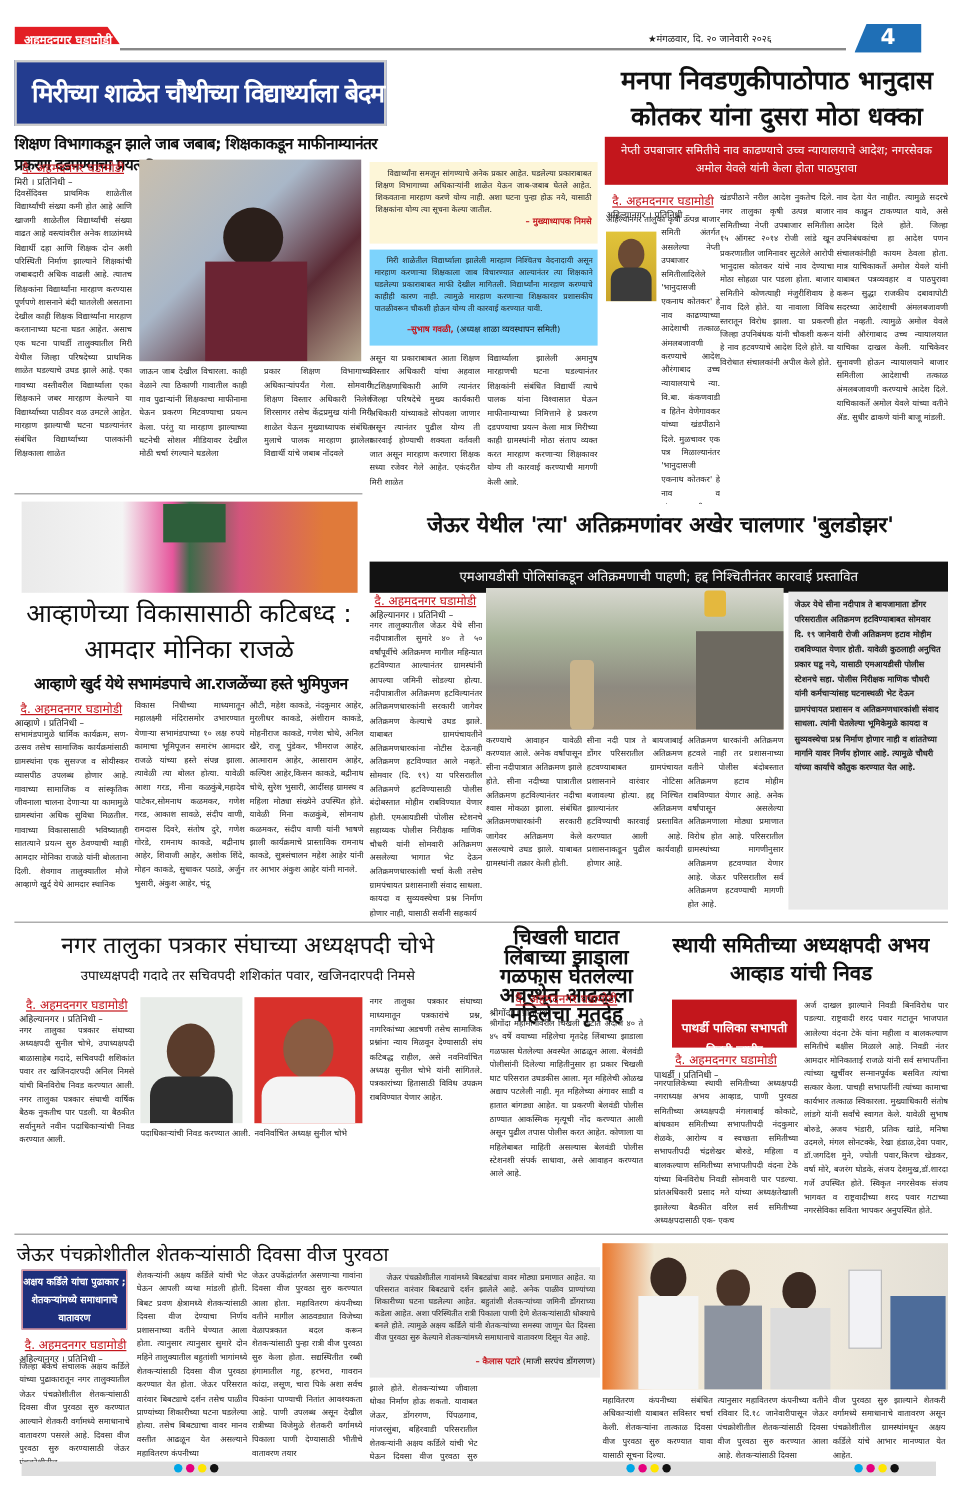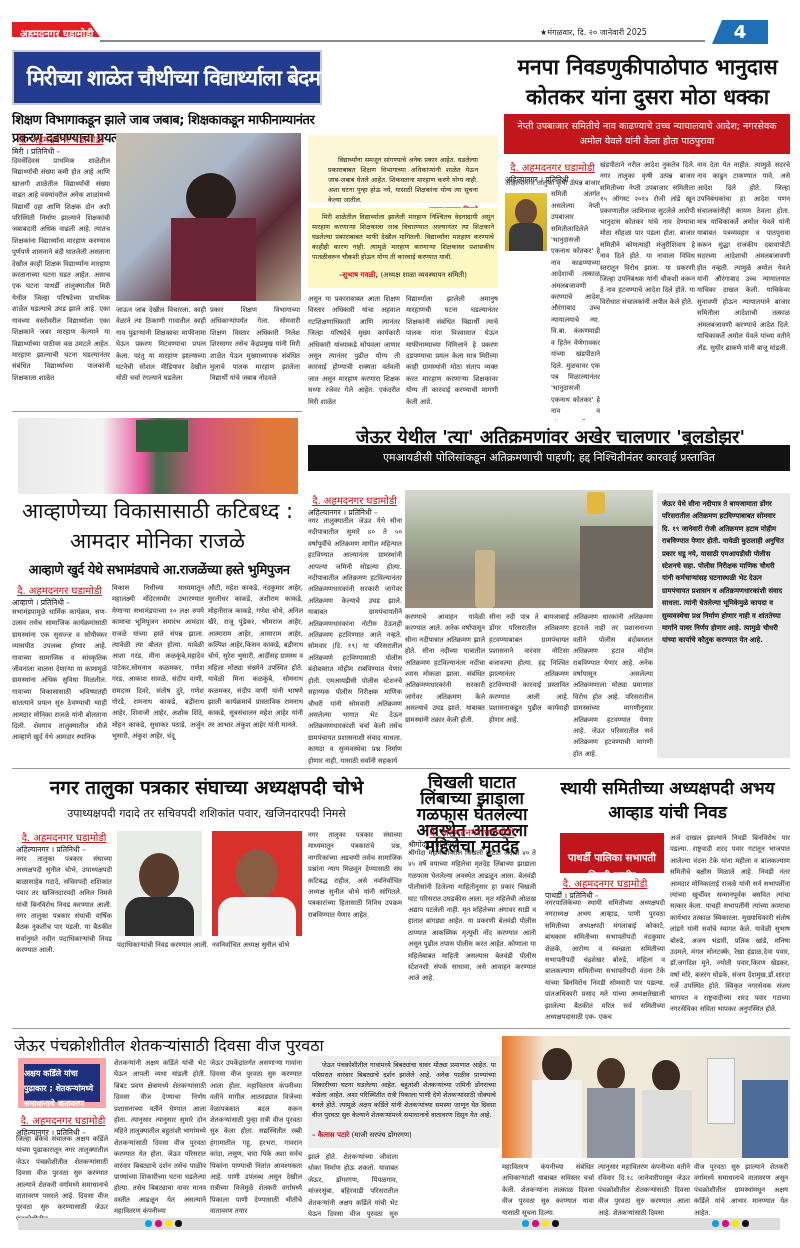--- a/index.html
+++ b/index.html
@@ -12,57 +12,57 @@
 .pageno{left:712px;top:20px;width:56px;height:24px;background:#1f6fb6;color:#fff;font-weight:bold;font-size:18px;text-align:center;line-height:24px;clip-path:polygon(18% 0,100% 0,100% 100%,0 100%)}
 .bluebanner{left:12px;top:50px;width:310px;height:55px;background:#233c8f;border:2px solid #ccc}
 .bluebanner span{color:#fff;font-size:24px;font-weight:bold;display:block;text-align:right;line-height:53px;letter-spacing:-1px}
 .redbar{left:330px;top:110px;width:180px;height:46px;background:#c3161c;color:#fff;font-size:10px;text-align:center;padding-top:5px;line-height:17px}
 .subhead{left:12px;top:110px;width:315px;font-size:14px;font-weight:bold;letter-spacing:-.5px}
 .byline{color:#c3161c;font-size:10px;font-weight:normal;text-decoration:underline}
 .loc{font-size:7.5px}
 .col{font-size:6.8px;line-height:11.4px;text-align:justify;color:#222}
 .photo{background:#8a8270;overflow:hidden}
 .box-yellow{background:#fdf6d8}
-.box-blue{background:#fef9c3}
+.box-blue{background:#7dd3fc}
 .box-grey{background:#e9e9e9}
 .rule{height:1px;background:#999}
 .hdl{font-weight:bold;text-align:center}
 .blackbar{background:#121212;color:#fff;text-align:center}
 .redbox{background:#c3161c;color:#fff;text-align:center;font-weight:bold}
-.navybox{background:#1e2f7c;color:#fff;text-align:left;font-weight:bold;border:6px solid #fca5a5}
+.navybox{background:#1e2f7c;color:#fff;text-align:center;font-weight:bold;border:1px solid #fca5a5}
 .reg{display:flex;gap:3px}
 .reg i{display:inline-block;width:7px;height:7px;border-radius:50%}
 .greybar{background:#ddd;height:12px}
 </style>
 </head>
 <body>
 
 <div class="abs masthead">
     <span>अहमदनगर घडामोडी</span>
   </div>
 <div class="abs mastline"></div>
-<div class="abs datestr">★मंगळवार, दि. २० जानेवारी 2025</div>
+<div class="abs datestr">★मंगळवार, दि. २० जानेवारी २०२६</div>
 <div class="abs pageno">4</div>
 
 <div class="abs bluebanner" style="width:310px">
     <span style="font-size:21px">मिरीच्या शाळेत चौथीच्या विद्यार्थ्याला बेदम मारहाण</span>
   </div>
 <div class="abs subhead" style="font-size:13px;top:110px">शिक्षण विभागाकडून झाले जाब जबाब; शिक्षकाकडून माफीनाम्यानंतर प्रकरण दडपण्याचा प्रयत्न?</div>
 <div class="abs" style="left:12px;top:132px;width:98px">
   <div class="byline" style="text-align:center">दै. अहमदनगर घडामोडी</div>
   <div class="loc">मिरी । प्रतिनिधी –</div>
 </div>
 <div class="abs col" style="left:12px;top:156px;width:98px;height:232px;overflow:hidden">दिवसेंदिवस प्राथमिक शाळेतील विद्यार्थ्यांची संख्या कमी होत आहे आणि खाजगी शाळेतील विद्यार्थ्यांची संख्या वाढत आहे वस्त्यांवरील अनेक शाळांमध्ये विद्यार्थी दहा आणि शिक्षक दोन अशी परिस्थिती निर्माण झाल्याने शिक्षकांची जबाबदारी अधिक वाढली आहे. त्यातच शिक्षकांना विद्यार्थ्यांना मारहाण करण्यास पूर्णपणे शासनाने बंदी घातलेली असताना देखील काही शिक्षक विद्यार्थ्यांना मारहाण करतानाच्या घटना घडत आहेत. असाच एक घटना पाथर्डी तालुक्यातील मिरी येथील जिल्हा परिषदेच्या प्राथमिक शाळेत घडल्याचे उघड झाले आहे. एका गावच्या वस्तीवरील विद्यार्थ्याला एका शिक्षकाने जबर मारहाण केल्याने या विद्यार्थ्याच्या पाठीवर वळ उमटले आहेत. मारहाण झाल्याची घटना घडल्यानंतर संबंधित विद्यार्थ्याच्या पालकांनी शिक्षकाला शाळेत</div>
 <div class="abs photo" style="left:116px;top:133px;width:185px;height:168px;background:linear-gradient(135deg,#c9bfae 0%,#a9b7c8 40%,#5a2a34 70%,#b5a68e 100%)">
   <div style="position:absolute;left:70px;top:40px;width:50px;height:50px;border-radius:50%;background:#2b1f1b"></div>
   <div style="position:absolute;left:55px;top:85px;width:85px;height:83px;background:#6b2433"></div>
 </div>
 <div class="abs col" style="left:116px;top:305px;width:90px;height:84px;overflow:hidden">जाऊन जाब देखील विचारला. काही वेळाने त्या ठिकाणी गावातील काही गाव पुढाऱ्यांनी शिक्षकाचा माफीनामा घेऊन प्रकरण मिटवण्याचा प्रयत्न केला. परंतु या मारहाण झाल्याच्या घटनेची सोशल मीडियावर देखील मोठी चर्चा रंगल्याने घडलेला</div>
-<div class="abs col" style="left:210px;top:305px;width:90px;height:84px;overflow:hidden">प्रकार शिक्षण विभागाच्या अधिकाऱ्यांपर्यंत गेला. सोमवारी शिक्षण विस्तार अधिकारी निलेश शिरसागर तसेच केंद्रप्रमुख यांनी मिरी शाळेत येऊन मुख्याध्यापक संबंधित मुलाचे पालक मारहाण झालेला विद्यार्थी यांचे जबाब नोंदवले</div>
-<div class="abs box-yellow" style="left:308px;top:135px;width:190px;height:68px;padding:20px">
+<div class="abs col" style="left:220px;top:305px;width:90px;height:84px;overflow:hidden">प्रकार शिक्षण विभागाच्या अधिकाऱ्यांपर्यंत गेला. सोमवारी शिक्षण विस्तार अधिकारी निलेश शिरसागर तसेच केंद्रप्रमुख यांनी मिरी शाळेत येऊन मुख्याध्यापक संबंधित मुलाचे पालक मारहाण झालेला विद्यार्थी यांचे जबाब नोंदवले</div>
+<div class="abs box-yellow" style="left:308px;top:135px;width:190px;height:68px;padding:5px">
   <div class="col" style="font-size:6.5px;line-height:10px;text-indent:10px">विद्यार्थ्यांना समजून सांगण्याचे अनेक प्रकार आहेत. घडलेल्या प्रकाराबाबत शिक्षण विभागाच्या अधिकाऱ्यांनी शाळेत येऊन जाब-जबाब घेतले आहेत. शिकवताना मारहाण करणे योग्य नाही. अशा घटना पुन्हा होऊ नये, यासाठी शिक्षकांना योग्य त्या सूचना केल्या जातील.</div>
   <div style="color:#c3161c;font-size:7px;font-weight:bold;text-align:right">– मुख्याध्यापक निमसे</div>
 </div>
 <div class="abs box-blue" style="left:308px;top:208px;width:190px;height:80px;padding:4px">
   <div class="col" style="font-size:6.5px;line-height:10px;text-indent:10px;height:58px;overflow:hidden">मिरी शाळेतील विद्यार्थ्याला झालेली मारहाण निश्चितच वेदनादायी असून मारहाण करणाऱ्या शिक्षकाला जाब विचारण्यात आल्यानंतर त्या शिक्षकाने घडलेल्या प्रकाराबाबत माफी देखील मागितली. विद्यार्थ्यांना मारहाण करण्याचे काहीही कारण नाही. त्यामुळे मारहाण करणाऱ्या शिक्षकावर प्रशासकीय पातळीवरून चौकशी होऊन योग्य ती कारवाई करण्यात यावी.</div>
   <div style="font-size:7px;text-align:center"><span style="color:#c3161c;font-weight:bold">–सुभाष गवळी,</span> <span>(अध्यक्ष शाळा व्यवस्थापन समिती)</span></div>
 </div>
 <div class="abs col" style="left:308px;top:294px;width:92px;height:110px;overflow:hidden">असून या प्रकाराबाबत आता शिक्षण विस्तार अधिकारी यांचा अहवाल गटशिक्षणाधिकारी आणि त्यानंतर जिल्हा परिषदेचे मुख्य कार्यकारी अधिकारी यांच्याकडे सोपवला जाणार असून त्यानंतर पुढील योग्य ती कारवाई होण्याची शक्यता वर्तवली जात असून मारहाण करणारा शिक्षक सध्या रजेवर गेले आहेत. एकंदरीत मिरी शाळेत</div>
 <div class="abs col" style="left:406px;top:294px;width:92px;height:110px;overflow:hidden">विद्यार्थ्याला झालेली अमानुष मारहाणची घटना घडल्यानंतर शिक्षकांनी संबंधित विद्यार्थी त्याचे पालक यांना विश्वासात घेऊन माफीनाम्याच्या निमित्ताने हे प्रकरण दडपण्याचा प्रयत्न केला मात्र मिरीच्या काही ग्रामस्थांनी मोठा संताप व्यक्त करत मारहाण करणाऱ्या शिक्षकावर योग्य ती कारवाई करण्याची मागणी केली आहे.</div>
 
@@ -90,41 +90,41 @@
 <div class="abs hdl" style="left:14px;top:560px;width:290px;font-size:13px;letter-spacing:-.5px">आव्हाणे खुर्द येथे सभामंडपाचे आ.राजळेंच्या हस्ते भुमिपुजन</div>
 <div class="abs" style="left:12px;top:583px;width:95px">
   <div class="byline" style="text-align:center">दै. अहमदनगर घडामोडी</div>
   <div class="loc">आव्हाणे । प्रतिनिधी –</div>
 </div>
 <div class="abs col" style="left:12px;top:607px;width:95px;height:158px;overflow:hidden">सभामंडपामुळे धार्मिक कार्यक्रम, सण-उत्सव तसेच सामाजिक कार्यक्रमांसाठी ग्रामस्थांना एक सुसज्ज व सोयीस्कर व्यासपीठ उपलब्ध होणार आहे. गावाच्या सामाजिक व सांस्कृतिक जीवनाला चालना देणाऱ्या या कामामुळे ग्रामस्थांना अधिक सुविधा मिळतील. गावाच्या विकासासाठी भविष्यातही सातत्याने प्रयत्न सुरु ठेवण्याची ग्वाही आमदार मोनिका राजळे यांनी बोलताना दिली. शेवगाव तालुक्यातील मौजे आव्हाणे खुर्द येथे आमदार स्थानिक</div>
 <div class="abs col" style="left:112px;top:583px;width:92px;height:182px;overflow:hidden">विकास निधीच्या माध्यमातून महालक्ष्मी मंदिरासमोर उभारण्यात येणाऱ्या सभामंडपाच्या १० लक्ष रुपये कामाचा भूमिपूजन समारंभ आमदार राजळे यांच्या हस्ते संपन्न झाला. त्यावेळी त्या बोलत होत्या. यावेळी आशा गरड, मीना कळकुंबे,महादेव पाटेकर,सोमनाथ कळमकर, गणेश गरड, आकाश सावळे, संदीप वाणी, रामदास दिवरे, संतोष दुरे, गणेश गोरडे, रामनाथ काकडे, बद्रीनाथ आहेर, शिवाजी आहेर, अशोक शिंदे, मोहन काकडे, सुधाकर पठाडे, अर्जुन भुसारी, अंकुश आहेर, चंदू</div>
 <div class="abs col" style="left:208px;top:583px;width:95px;height:182px;overflow:hidden">औटी, महेश काकडे, नंदकुमार आहेर, मुरलीधर काकडे, अंशीराम काकडे, मोहनीराज काकडे, गणेश चोथे, अनिल खैरे, राजू पुंडेकर, भीमराज आहेर, आत्माराम आहेर, आसाराम आहेर, कल्पिश आहेर,किसन काकडे, बद्रीनाथ चोथे, सुरेश भुसारी, आदींसह ग्रामस्थ व महिला मोठ्या संख्येने उपस्थित होते. यावेळी मिना कळकुंबे, सोमनाथ कळमकर, संदीप वाणी यांनी भाषणे झाली कार्यक्रमाचे प्रास्ताविक रामनाथ काकडे, सुत्रसंचालन महेश आहेर यांनी तर आभार अंकुश आहेर यांनी मानले.</div>
 
 <div class="abs hdl" style="left:308px;top:424px;width:485px;font-size:18px">जेऊर येथील 'त्या' अतिक्रमणांवर अखेर चालणार 'बुलडोझर'</div>
-<div class="abs blackbar" style="left:308px;top:445px;width:482px;height:26px;font-size:11px;line-height:26px">एमआयडीसी पोलिसांकडून अतिक्रमणाची पाहणी; हद्द निश्चितीनंतर कारवाई प्रस्तावित</div>
+<div class="abs blackbar" style="left:308px;top:468px;width:482px;height:26px;font-size:11px;line-height:26px">एमआयडीसी पोलिसांकडून अतिक्रमणाची पाहणी; हद्द निश्चितीनंतर कारवाई प्रस्तावित</div>
 <div class="abs" style="left:308px;top:493px;width:93px">
   <div class="byline" style="text-align:center">दै. अहमदनगर घडामोडी</div>
   <div class="loc">अहिल्यानगर । प्रतिनिधी –</div>
 </div>
 <div class="abs col" style="left:308px;top:516px;width:94px;height:250px;overflow:hidden">नगर तालुक्यातील जेऊर येथे सीना नदीपात्रातील सुमारे ४० ते ५० वर्षांपूर्वीचे अतिक्रमण मागील महिन्यात हटविण्यात आल्यानंतर ग्रामस्थांनी आपल्या जमिनी सोडल्या होत्या. नदीपात्रातील अतिक्रमण हटविल्यानंतर अतिक्रमणधारकांनी सरकारी जागेवर अतिक्रमण केल्याचे उघड झाले. याबाबत ग्रामपंचायतीने अतिक्रमणधारकांना नोटीस देऊनही अतिक्रमण हटविण्यात आले नव्हते. सोमवार (दि. १९) या परिसरातील अतिक्रमणे हटविण्यासाठी पोलीस बंदोबस्तात मोहीम राबविण्यात येणार होती. एमआयडीसी पोलीस स्टेशनचे सहाय्यक पोलीस निरीक्षक माणिक चौधरी यांनी सोमवारी अतिक्रमण असलेल्या भागात भेट देऊन अतिक्रमणधारकांशी चर्चा केली तसेच ग्रामपंचायत प्रशासनाशी संवाद साधला. कायदा व सुव्यवस्थेचा प्रश्न निर्माण होणार नाही, यासाठी सर्वांनी सहकार्य</div>
 <div class="abs photo" style="left:405px;top:490px;width:248px;height:118px;background:linear-gradient(180deg,#d8d8d0 0%,#a8b49a 35%,#8e8a80 70%,#9a8c78 100%)">
   <div style="position:absolute;left:182px;top:2px;width:18px;height:22px;background:#e4b83e;border-radius:3px"></div>
   <div style="position:absolute;left:175px;top:36px;width:73px;height:82px;background:#6d6960"></div>
   <div style="position:absolute;left:70px;top:60px;width:20px;height:58px;background:#c9b48c;border-radius:4px"></div>
 </div>
 <div class="abs col" style="left:405px;top:612px;width:80px;height:154px;overflow:hidden">करण्याचे आवाहन यावेळी करण्यात आले. अनेक वर्षांपासून सीना नदीपात्रात अतिक्रमण झाले होते. सीना नदीच्या पात्रातील अतिक्रमण हटविल्यानंतर नदीचा श्वास मोकळा झाला. संबंधित अतिक्रमणधारकांनी सरकारी जागेवर अतिक्रमण केले असल्याचे उघड झाले. याबाबत ग्रामस्थांनी तक्रार केली होती.</div>
 <div class="abs col" style="left:489px;top:612px;width:80px;height:154px;overflow:hidden">सीना नदी पात्र ते बायजाबाई डोंगर परिसरातील अतिक्रमण हटवण्याबाबत ग्रामपंचायत प्रशासनाने वारंवार नोटिसा बजावल्या होत्या. हद्द निश्चित झाल्यानंतर अतिक्रमण हटविण्याची कारवाई प्रस्तावित करण्यात आली आहे. प्रशासनाकडून पुढील कार्यवाही होणार आहे.</div>
 <div class="abs col" style="left:573px;top:612px;width:80px;height:154px;overflow:hidden">अतिक्रमण धारकांनी अतिक्रमण हटवले नाही तर प्रशासनाच्या वतीने पोलीस बंदोबस्तात अतिक्रमण हटाव मोहीम राबविण्यात येणार आहे. अनेक वर्षांपासून असलेल्या अतिक्रमणाला मोठ्या प्रमाणात विरोध होत आहे. परिसरातील ग्रामस्थांच्या मागणीनुसार अतिक्रमण हटवण्यात येणार आहे. जेऊर परिसरातील सर्व अतिक्रमण हटवण्याची मागणी होत आहे.</div>
 <div class="abs box-grey" style="left:657px;top:493px;width:133px;height:265px;padding:5px">
   <div class="col" style="font-size:6.8px;line-height:12.4px;text-align:left;font-weight:bold;height:222px;overflow:hidden">जेऊर येथे सीना नदीपात्र ते बायजामाता डोंगर परिसरातील अतिक्रमण हटविण्याबाबत सोमवार दि. १९ जानेवारी रोजी अतिक्रमण हटाव मोहीम राबविण्यात येणार होती. यावेळी कुठलाही अनुचित प्रकार घडू नये, यासाठी एमआयडीसी पोलीस स्टेशनचे सहा. पोलीस निरीक्षक माणिक चौधरी यांनी कर्मचाऱ्यांसह घटनास्थळी भेट देऊन ग्रामपंचायत प्रशासन व अतिक्रमणधारकांशी संवाद साधला. त्यांनी घेतलेल्या भूमिकेमुळे कायदा व सुव्यवस्थेचा प्रश्न निर्माण होणार नाही व शांततेच्या मार्गाने यावर निर्णय होणार आहे. त्यामुळे चौधरी यांच्या कार्याचे कौतुक करण्यात येत आहे.</div>
 </div>
 
 <div class="abs rule" style="left:12px;top:768px;width:778px"></div>
 
-<div class="abs hdl" style="left:14px;top:774px;width:385px;font-size:19px;font-weight:bold">नगर तालुका पत्रकार संघाच्या अध्यक्षपदी चोभे</div>
+<div class="abs hdl" style="left:14px;top:774px;width:385px;font-size:19px;font-weight:normal">नगर तालुका पत्रकार संघाच्या अध्यक्षपदी चोभे</div>
 <div class="abs hdl" style="left:14px;top:805px;width:385px;font-size:11px;font-weight:normal">उपाध्यक्षपदी गदादे तर सचिवपदी शशिकांत पवार, खजिनदारपदी निमसे</div>
 <div class="abs" style="left:16px;top:830px;width:96px">
   <div class="byline" style="text-align:center">दै. अहमदनगर घडामोडी</div>
   <div class="loc">अहिल्यानगर । प्रतिनिधी –</div>
 </div>
 <div class="abs col" style="left:16px;top:854px;width:96px;height:172px;overflow:hidden">नगर तालुका पत्रकार संघाच्या अध्यक्षपदी सुनील चोभे, उपाध्यक्षपदी बाळासाहेब गदादे, सचिवपदी शशिकांत पवार तर खजिनदारपदी अनिल निमसे यांची बिनविरोध निवड करण्यात आली. नगर तालुका पत्रकार संघाची वार्षिक बैठक नुकतीच पार पडली. या बैठकीत सर्वानुमते नवीन पदाधिकाऱ्यांची निवड करण्यात आली.</div>
 <div class="abs photo" style="left:117px;top:831px;width:85px;height:105px;background:#e8ece8">
   <div style="position:absolute;left:22px;top:22px;width:40px;height:46px;border-radius:50%;background:#5a3c2c"></div>
   <div style="position:absolute;left:8px;top:66px;width:69px;height:39px;background:#2e2e2e;border-radius:16px 16px 0 0"></div>
 </div>
@@ -160,21 +160,21 @@
 </div>
 <div class="abs" style="left:16px;top:1113px;width:94px">
   <div class="byline" style="text-align:center">दै. अहमदनगर घडामोडी</div>
   <div class="loc">अहिल्यानगर । प्रतिनिधी –</div>
 </div>
 <div class="abs col" style="left:16px;top:1134px;width:92px;height:92px;overflow:hidden">जिल्हा बँकेचे संचालक अक्षय कर्डिले यांच्या पुढाकारातून नगर तालुक्यातील जेऊर पंचक्रोशीतील शेतकऱ्यांसाठी दिवसा वीज पुरवठा सुरु करण्यात आल्याने शेतकरी वर्गामध्ये समाधानाचे वातावरण पसरले आहे. दिवसा वीज पुरवठा सुरु करण्यासाठी जेऊर पंचक्रोशीतील</div>
 <div class="abs col" style="left:114px;top:1058px;width:92px;height:168px;overflow:hidden">शेतकऱ्यांनी अक्षय कर्डिले यांची भेट घेऊन आपली व्यथा मांडली होती. बिबट प्रवण क्षेत्रामध्ये शेतकऱ्यांसाठी दिवसा वीज देण्याचा निर्णय प्रशासनाच्या वतीने घेण्यात आला होता. त्यानुसार त्यानुसार सुमारे दोन महिने तालुक्यातील बहुतांशी भागांमध्ये शेतकऱ्यांसाठी दिवसा वीज पुरवठा करण्यात येत होता. जेऊर परिसरात वारंवार बिबट्याचे दर्शन तसेच पाळीव प्राण्यांच्या शिकारीच्या घटना घडलेल्या होत्या. तसेच बिबट्याचा वावर मानव वस्तीत आढळून येत असल्याने महावितरण कंपनीच्या</div>
 <div class="abs col" style="left:210px;top:1058px;width:92px;height:168px;overflow:hidden">जेऊर उपकेंद्रांतर्गत असणाऱ्या गावांना दिवसा वीज पुरवठा सुरु करण्यात आला होता. महावितरण कंपनीच्या वतीने मागील आठवड्यात विजेच्या वेळापत्रकात बदल करून शेतकऱ्यांसाठी पुन्हा रात्री वीज पुरवठा सुरु केला होता. सद्यस्थितीत रब्बी हंगामातील गहू, हरभरा, गावरान कांदा, लसूण, चारा पिके अशा सर्वच पिकांना पाण्याची नितांत आवश्यकता आहे. पाणी उपलब्ध असून देखील रात्रीच्या विजेमुळे शेतकरी वर्गामध्ये पिकाला पाणी देण्यासाठी भीतीचे वातावरण तयार</div>
 <div class="abs box-grey" style="left:308px;top:1056px;width:192px;height:92px;padding:4px;background:#ededed">
   <div class="col" style="font-size:6.5px;line-height:10px;text-indent:10px;height:70px;overflow:hidden">जेऊर पंचक्रोशीतील गावांमध्ये बिबट्यांचा वावर मोठ्या प्रमाणात आहेत. या परिसरात वारंवार बिबट्याचे दर्शन झालेले आहे. अनेक पाळीव प्राण्यांच्या शिकारीच्या घटना घडलेल्या आहेत. बहुतांशी शेतकऱ्यांच्या जमिनी डोंगराच्या कडेला आहेत. अशा परिस्थितीत रात्री पिकाला पाणी देणे शेतकऱ्यांसाठी धोक्याचे बनले होते. त्यामुळे अक्षय कर्डिले यांनी शेतकऱ्यांच्या समस्या जाणून घेत दिवसा वीज पुरवठा सुरु केल्याने शेतकऱ्यांमध्ये समाधानाचे वातावरण दिसून येत आहे.</div>
-  <div style="font-size:7px;text-align:left"><span style="color:#c3161c;font-weight:bold">– कैलास पटारे</span> <span>(माजी सरपंच डोंगरगण)</span></div>
+  <div style="font-size:7px;text-align:right"><span style="color:#c3161c;font-weight:bold">– कैलास पटारे</span> <span>(माजी सरपंच डोंगरगण)</span></div>
 </div>
 <div class="abs col" style="left:308px;top:1152px;width:90px;height:74px;overflow:hidden">झाले होते. शेतकऱ्यांच्या जीवाला धोका निर्माण होऊ शकतो. यावाबत जेऊर, डोंगरगण, पिंपळगाव, मांजरसुंबा, बहिरवाडी परिसरातील शेतकऱ्यांनी अक्षय कर्डिले यांची भेट घेऊन दिवसा वीज पुरवठा सुरु करण्याबाबत मागणी केली होती. रात्रीच्या वीज पुरवठ्यामुळे शेतकऱ्यांना येणाऱ्या अडचणी, समस्या लक्षात घेऊन अक्षय कर्डिले यांनी</div>
 <div class="abs photo" style="left:502px;top:1036px;width:288px;height:122px;background:linear-gradient(90deg,#e9762b 0%,#f1e8d4 15%,#efe9dc 60%,#e3dfd6 100%)">
   <div style="position:absolute;left:40px;top:12px;width:30px;height:34px;border-radius:50%;background:#3b2a22"></div>
   <div style="position:absolute;left:30px;top:44px;width:50px;height:78px;background:#f4f4f4"></div>
   <div style="position:absolute;left:95px;top:22px;width:28px;height:32px;border-radius:50%;background:#4a3428"></div>
   <div style="position:absolute;left:85px;top:52px;width:48px;height:70px;background:#8d94a0"></div>
   <div style="position:absolute;left:150px;top:24px;width:28px;height:32px;border-radius:50%;background:#3b2a22"></div>
   <div style="position:absolute;left:140px;top:54px;width:50px;height:68px;background:#dcdcdc"></div>
   <div style="position:absolute;left:205px;top:22px;width:28px;height:66px;background:#f2f2f5;border:1px solid #bbb"></div>

